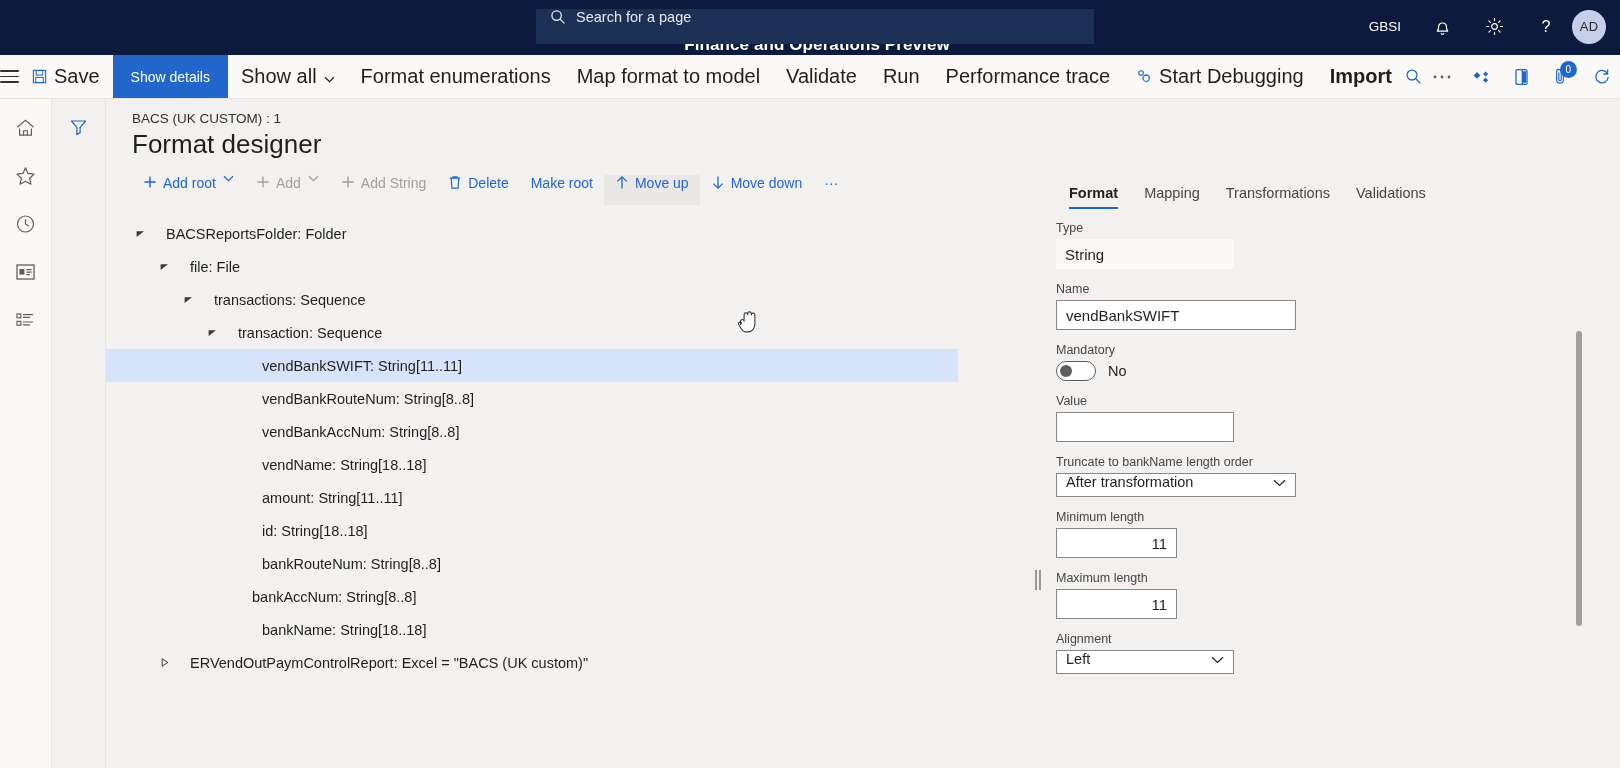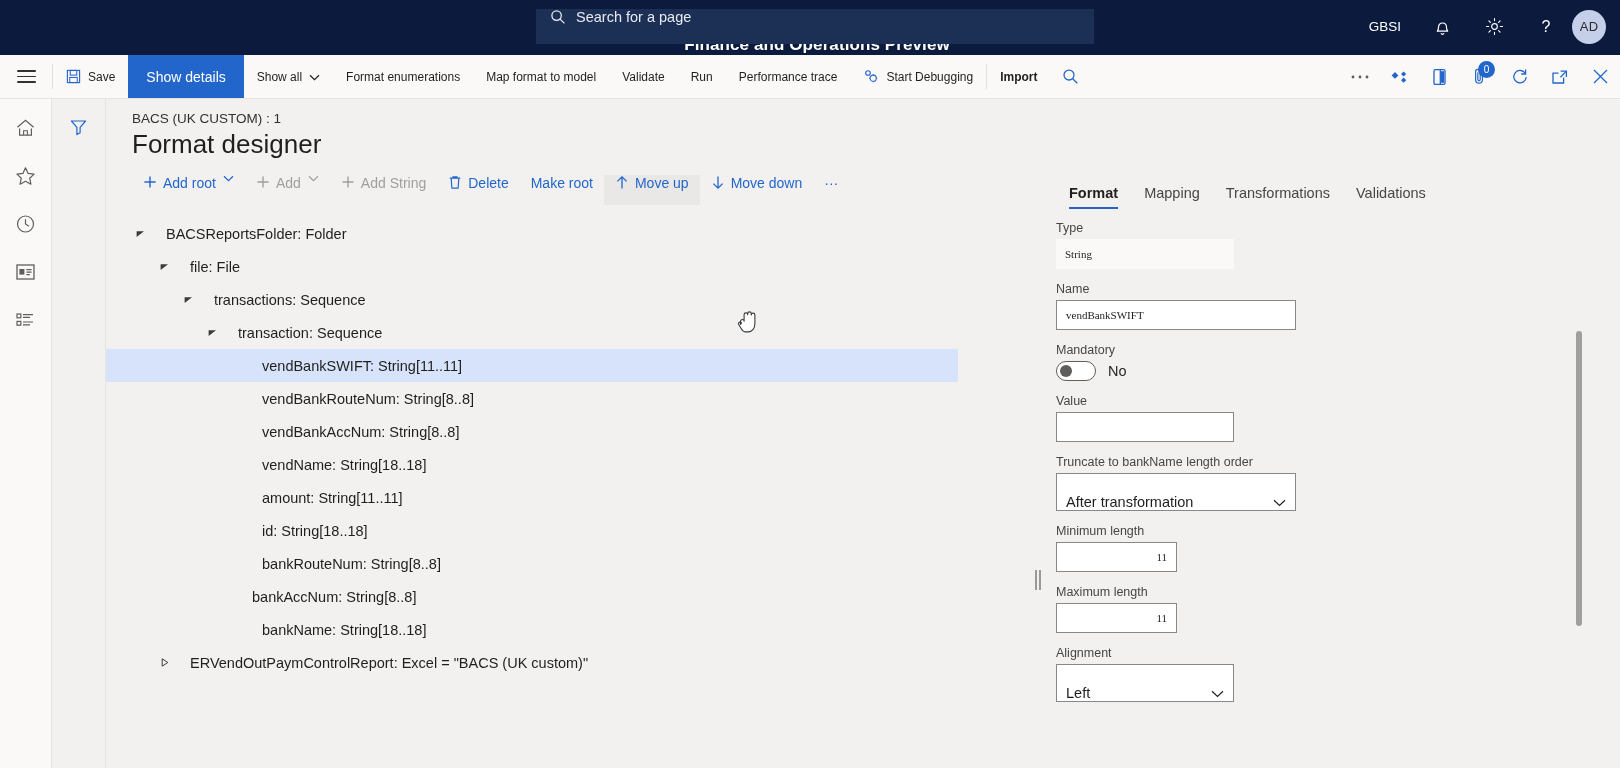--- a/index.html
+++ b/index.html
@@ -65,21 +65,21 @@
     width: 52px; display: flex; align-items: center; justify-content: center;
     cursor: pointer;
   }
   .hamburger .bars { width: 19px; }
   .hamburger .bars i {
     display: block; height: 1.6px; background: #323130; margin: 4px 0; border-radius: 1px;
   }
   .cmd-sep { width: 1px; background: #e1dfdd; margin: 9px 0; }
   .cmd {
     display: flex; align-items: center; padding: 0 13px;
-    font-size: 12px; color: #201f1e; cursor: pointer; white-space: nowrap;
+    font-size: 20px; color: #201f1e; cursor: pointer; white-space: nowrap;
   }
   .cmd.primary {
     background: #2266cc; color: #fff; padding: 0 18px; font-size: 14px;
   }
   .cmd .ico { margin-right: 7px; display: flex; align-items: center; }
   .cmd .chev { margin-left: 7px; }
   .cmd.bold { font-weight: bold; }
   .cmdright {
     margin-left: auto; display: flex; align-items: stretch;
   }
@@ -177,30 +177,30 @@
   }
 
   .fields {
     position: absolute; left: 10px; top: 122px; right: 46px; bottom: 0;
     overflow: hidden;
   }
   .flabel { font-size: 12.5px; color: #484644; margin-bottom: 4px; }
   .fgroup { margin-bottom: 13px; }
   .fin {
     height: 30px; border: 1px solid #8a8886; background: #fff;
-    font-size: 11px; color: #201f1e; padding: 0 9px;
-    display: flex; align-items: center; font-family: Liberation Serif, serif;
+    font-size: 15px; color: #201f1e; padding: 0 9px;
+    display: flex; align-items: center; font-family: Liberation Sans, sans-serif;
     width: 100%; outline: none;
   }
   .fin.readonly { border: none; background: #faf9f8; color: #201f1e; }
   .fin.num { justify-content: flex-end; text-align: right; }
   .fsel {
-    height: 38px; border: 1px solid #8a8886; background: #fff;
+    height: 24px; border: 1px solid #8a8886; background: #fff;
     font-size: 14.5px; color: #201f1e; padding: 0 9px;
-    display: flex; align-items: flex-end; justify-content: space-between;
+    display: flex; align-items: flex-start; justify-content: space-between;
     cursor: pointer;
   }
   .w240 { width: 240px; }
   .w178 { width: 178px; }
   .w115 { width: 121px; }
 
   .toggle-row { display: flex; align-items: center; gap: 12px; }
   .toggle {
     width: 40px; height: 20px; border-radius: 10px;
     border: 1px solid #605e5c; background: #fff;

